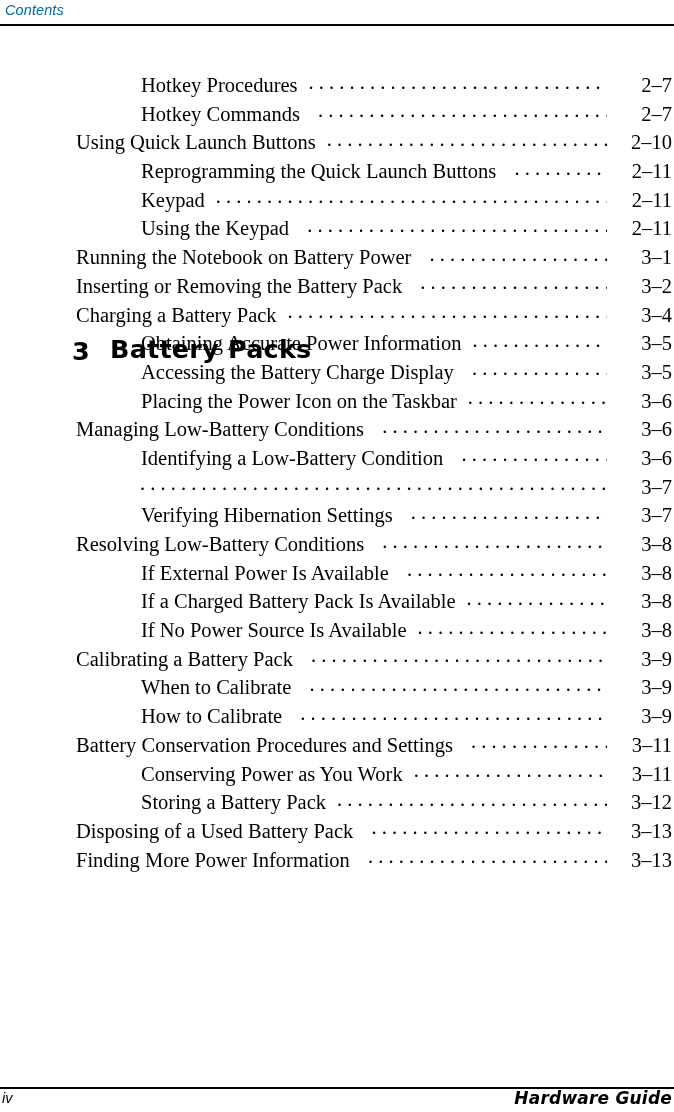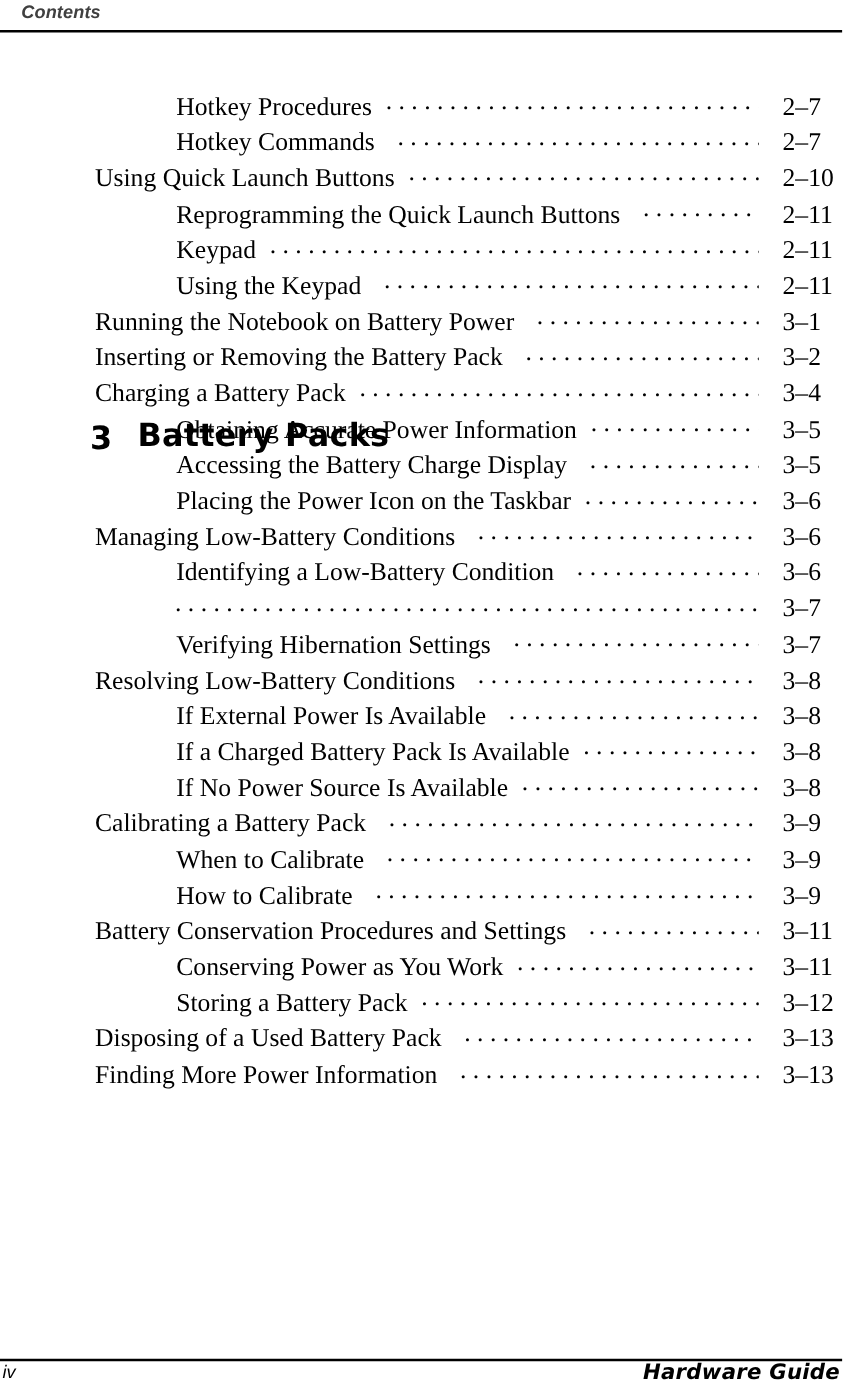--- a/index.html
+++ b/index.html
@@ -13,28 +13,28 @@
     height: 1112px;
     background: #ffffff;
     overflow: hidden;
     font-family: "Liberation Serif", "DejaVu Serif", serif;
     color: #000000;
   }
 
   
   .running-head {
     position: absolute;
-    left: 17px;
+    left: 5px;
     top: 2px;
     font-family: "Liberation Sans", "DejaVu Sans", sans-serif;
     font-style: italic;
-    font-weight: 700;
+    font-weight: 400;
     font-size: 14.5px;
     letter-spacing: 0.1px;
-    color: #404040;
+    color: #0369a1;
     white-space: nowrap;
   }
   .rule-top {
     position: absolute;
     left: 0;
     top: 24px;
     width: 674px;
     height: 2px;
     background: #000000;
   }
@@ -82,21 +82,21 @@
     font-size: 20.5px;
     line-height: 1em;
     white-space: nowrap;
   }
   
   .toc-entry.tight .leader { margin-left: -1px; }
   .toc-entry.tight .toc-title { letter-spacing: 0; }
 
   .toc-page {
     flex: 0 0 auto;
-    text-align: left;
+    text-align: right;
     min-width: 46px;
     padding-left: 6px;
   }
 
   
   .chapter {
     position: absolute;
     left: 0;
     top: 252px;
     width: 674px;

